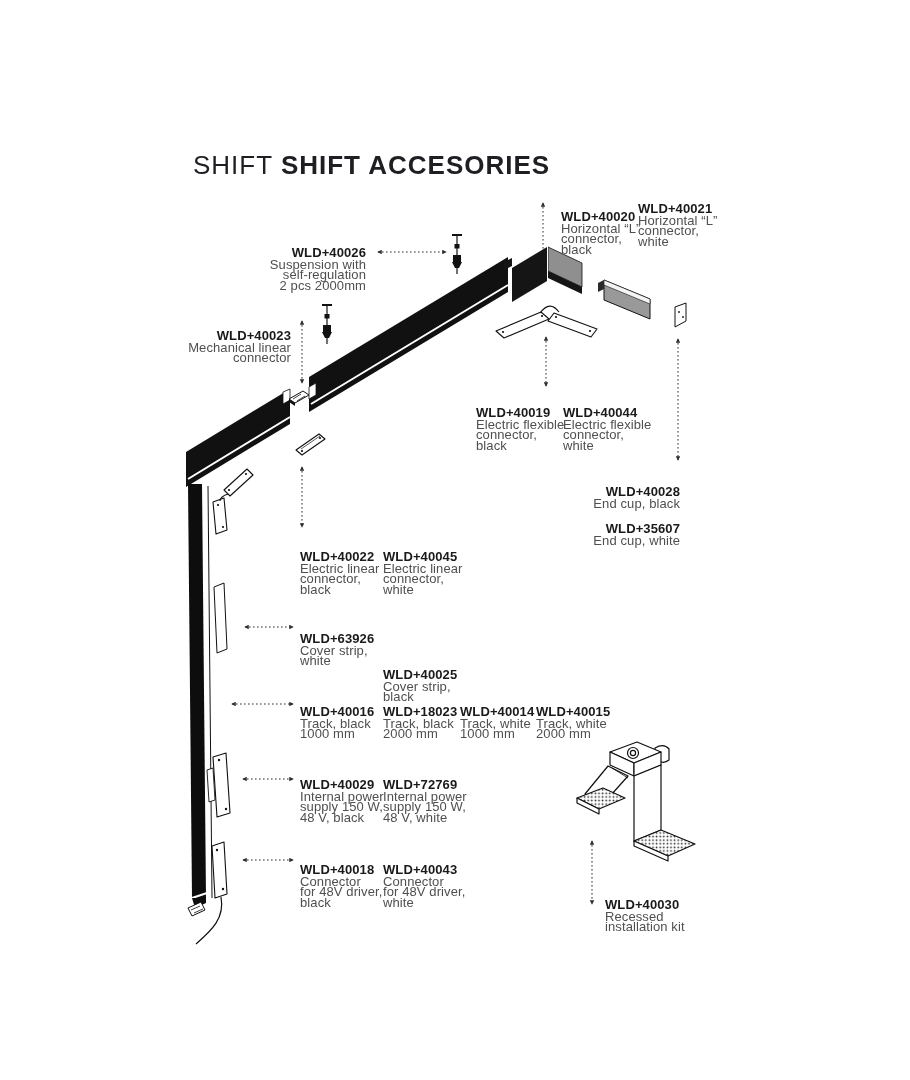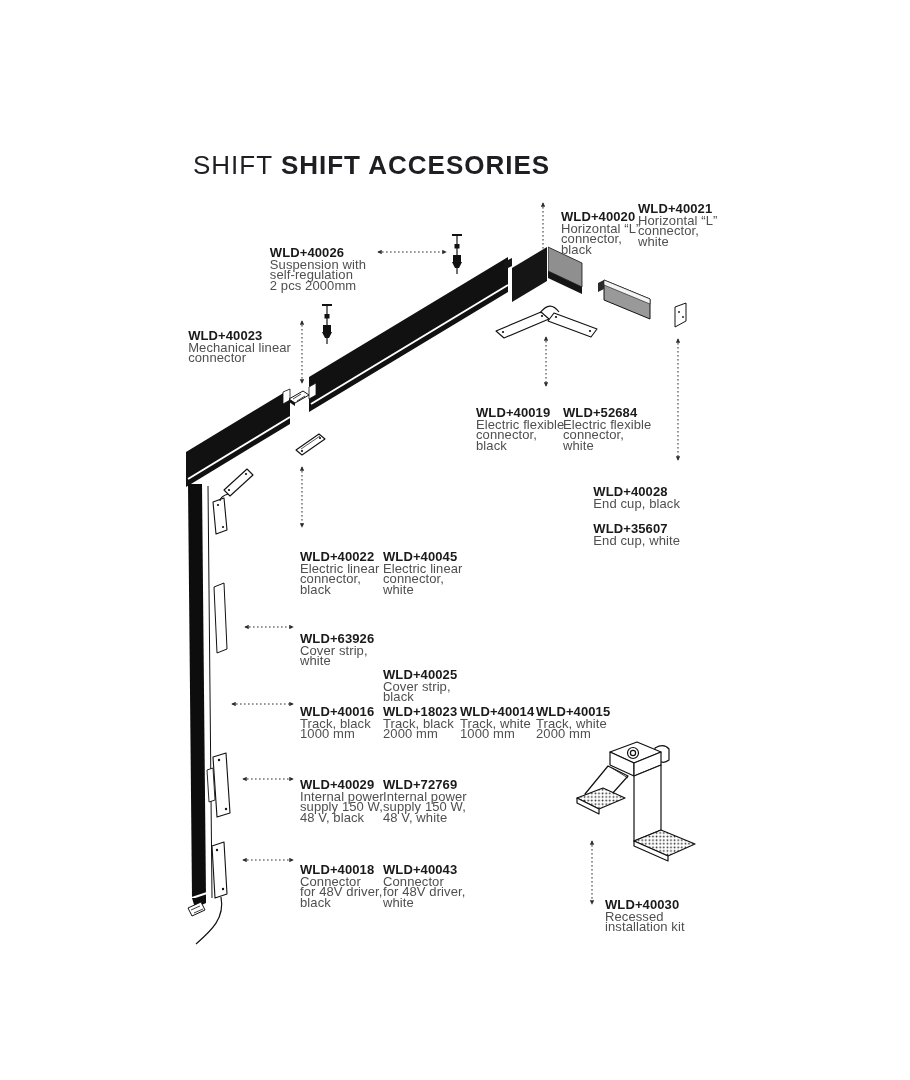--- a/index.html
+++ b/index.html
@@ -5,21 +5,21 @@
   html,body{margin:0;padding:0;background:#ffffff;}
   #page{position:relative;width:910px;height:1080px;background:#ffffff;overflow:hidden;
         font-family:"Liberation Sans",sans-serif;}
   #diagram-svg{position:absolute;left:0;top:0;}
   .title{position:absolute;left:193px;top:150px;font-size:26px;letter-spacing:1px;
          color:#1e1e23;font-weight:400;white-space:nowrap;}
   .title .tb{font-weight:800;text-align:right;}
   .lbl{position:absolute;font-size:13px;line-height:10.5px;color:#4f4f4f;letter-spacing:.1px;margin-top:16px;}
   .lbl .code{font-weight:700;color:#1a1a1c;margin-bottom:1px;white-space:nowrap;}
   .lbl .desc{white-space:pre-line;}
-  .ra{}
+  .ra{text-align:right;}
 </style>
 </head>
 <body>
 
 <div id="page">
 
   <svg id="diagram-svg" width="910" height="1080" viewBox="0 0 910 1080">
     <defs>
       <marker id="arr" viewBox="0 0 6 6" refX="5" refY="3" markerWidth="4.5" markerHeight="4.5" orient="auto-start-reverse">
         <path d="M0,0 L6,3 L0,6 z" fill="#2e2e2e"></path>
@@ -194,21 +194,21 @@
     <div class="desc">Mechanical linear
 connector</div>
   </div>
   <div class="lbl" style="left:476px;top:392px">
     <div class="code">WLD+40019</div>
     <div class="desc">Electric flexible
 connector,
 black</div>
   </div>
   <div class="lbl" style="left:563px;top:392px">
-    <div class="code">WLD+52684</div>
+    <div class="code">WLD+40044</div>
     <div class="desc">Electric flexible
 connector,
 white</div>
   </div>
   <div class="lbl ra" style="right:230px;top:471px">
     <div class="code">WLD+40028</div>
     <div class="desc">End cup, black</div>
   </div>
   <div class="lbl ra" style="right:230px;top:508px">
     <div class="code">WLD+35607</div>

